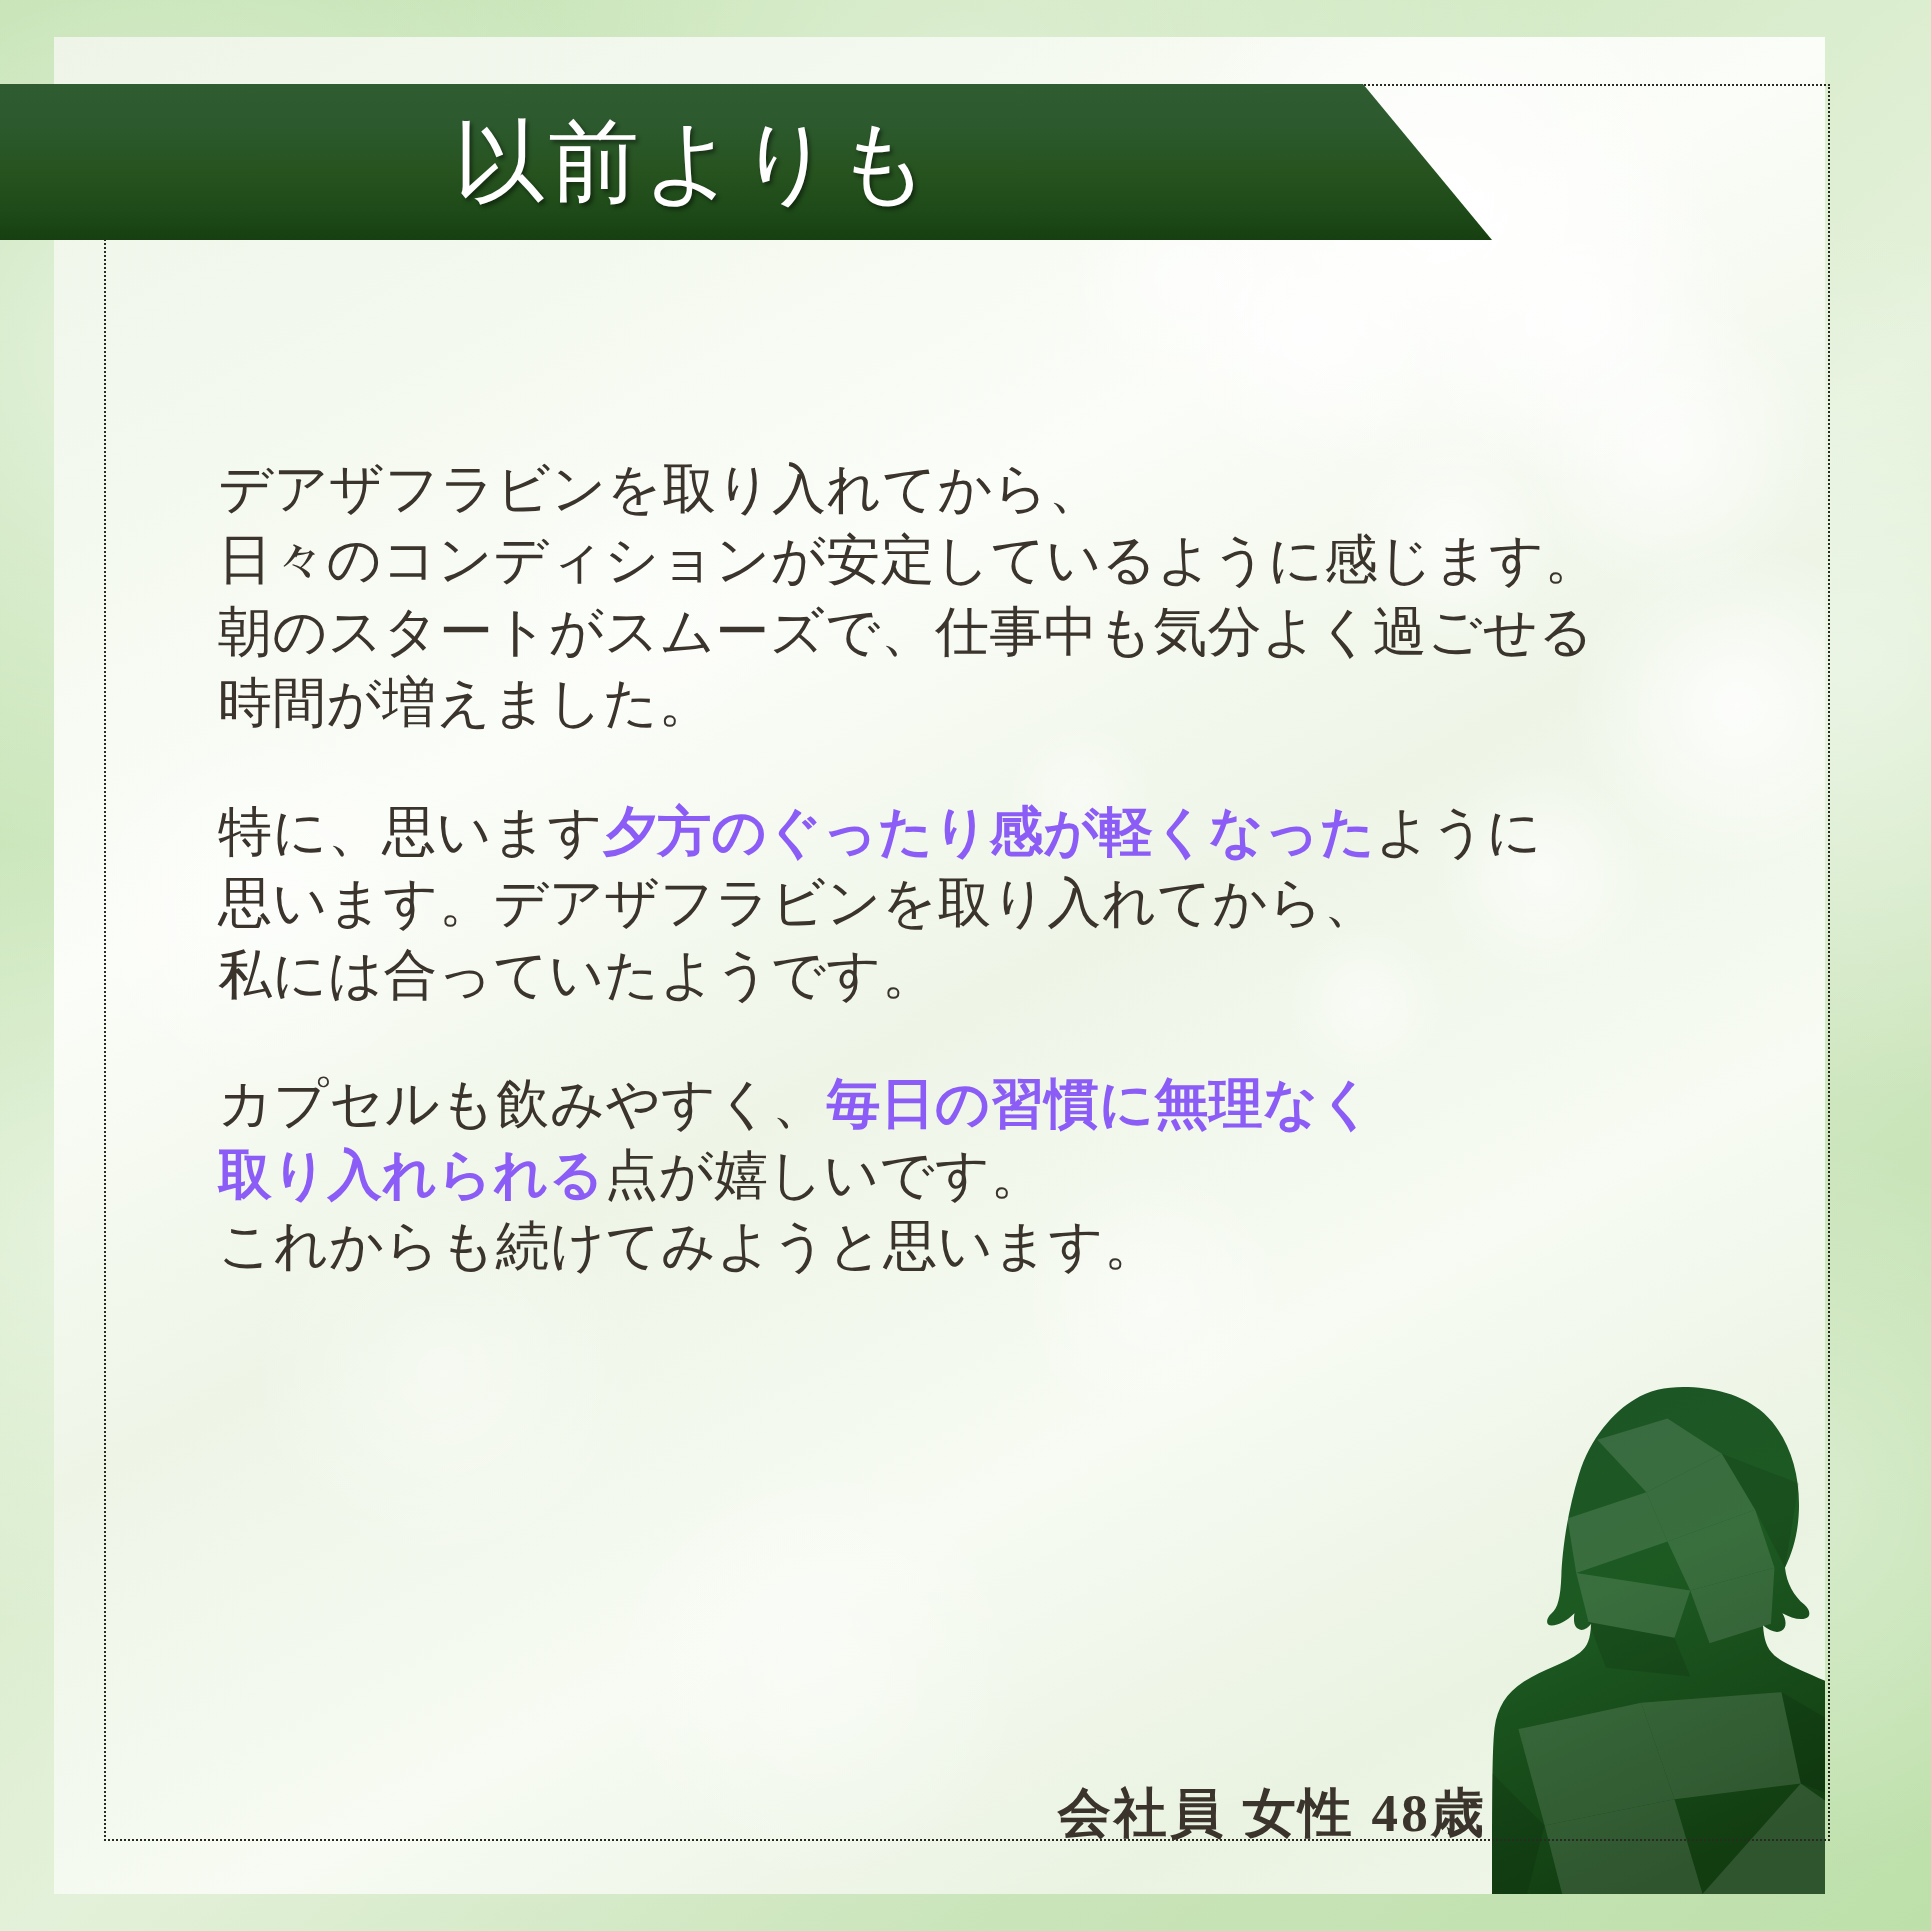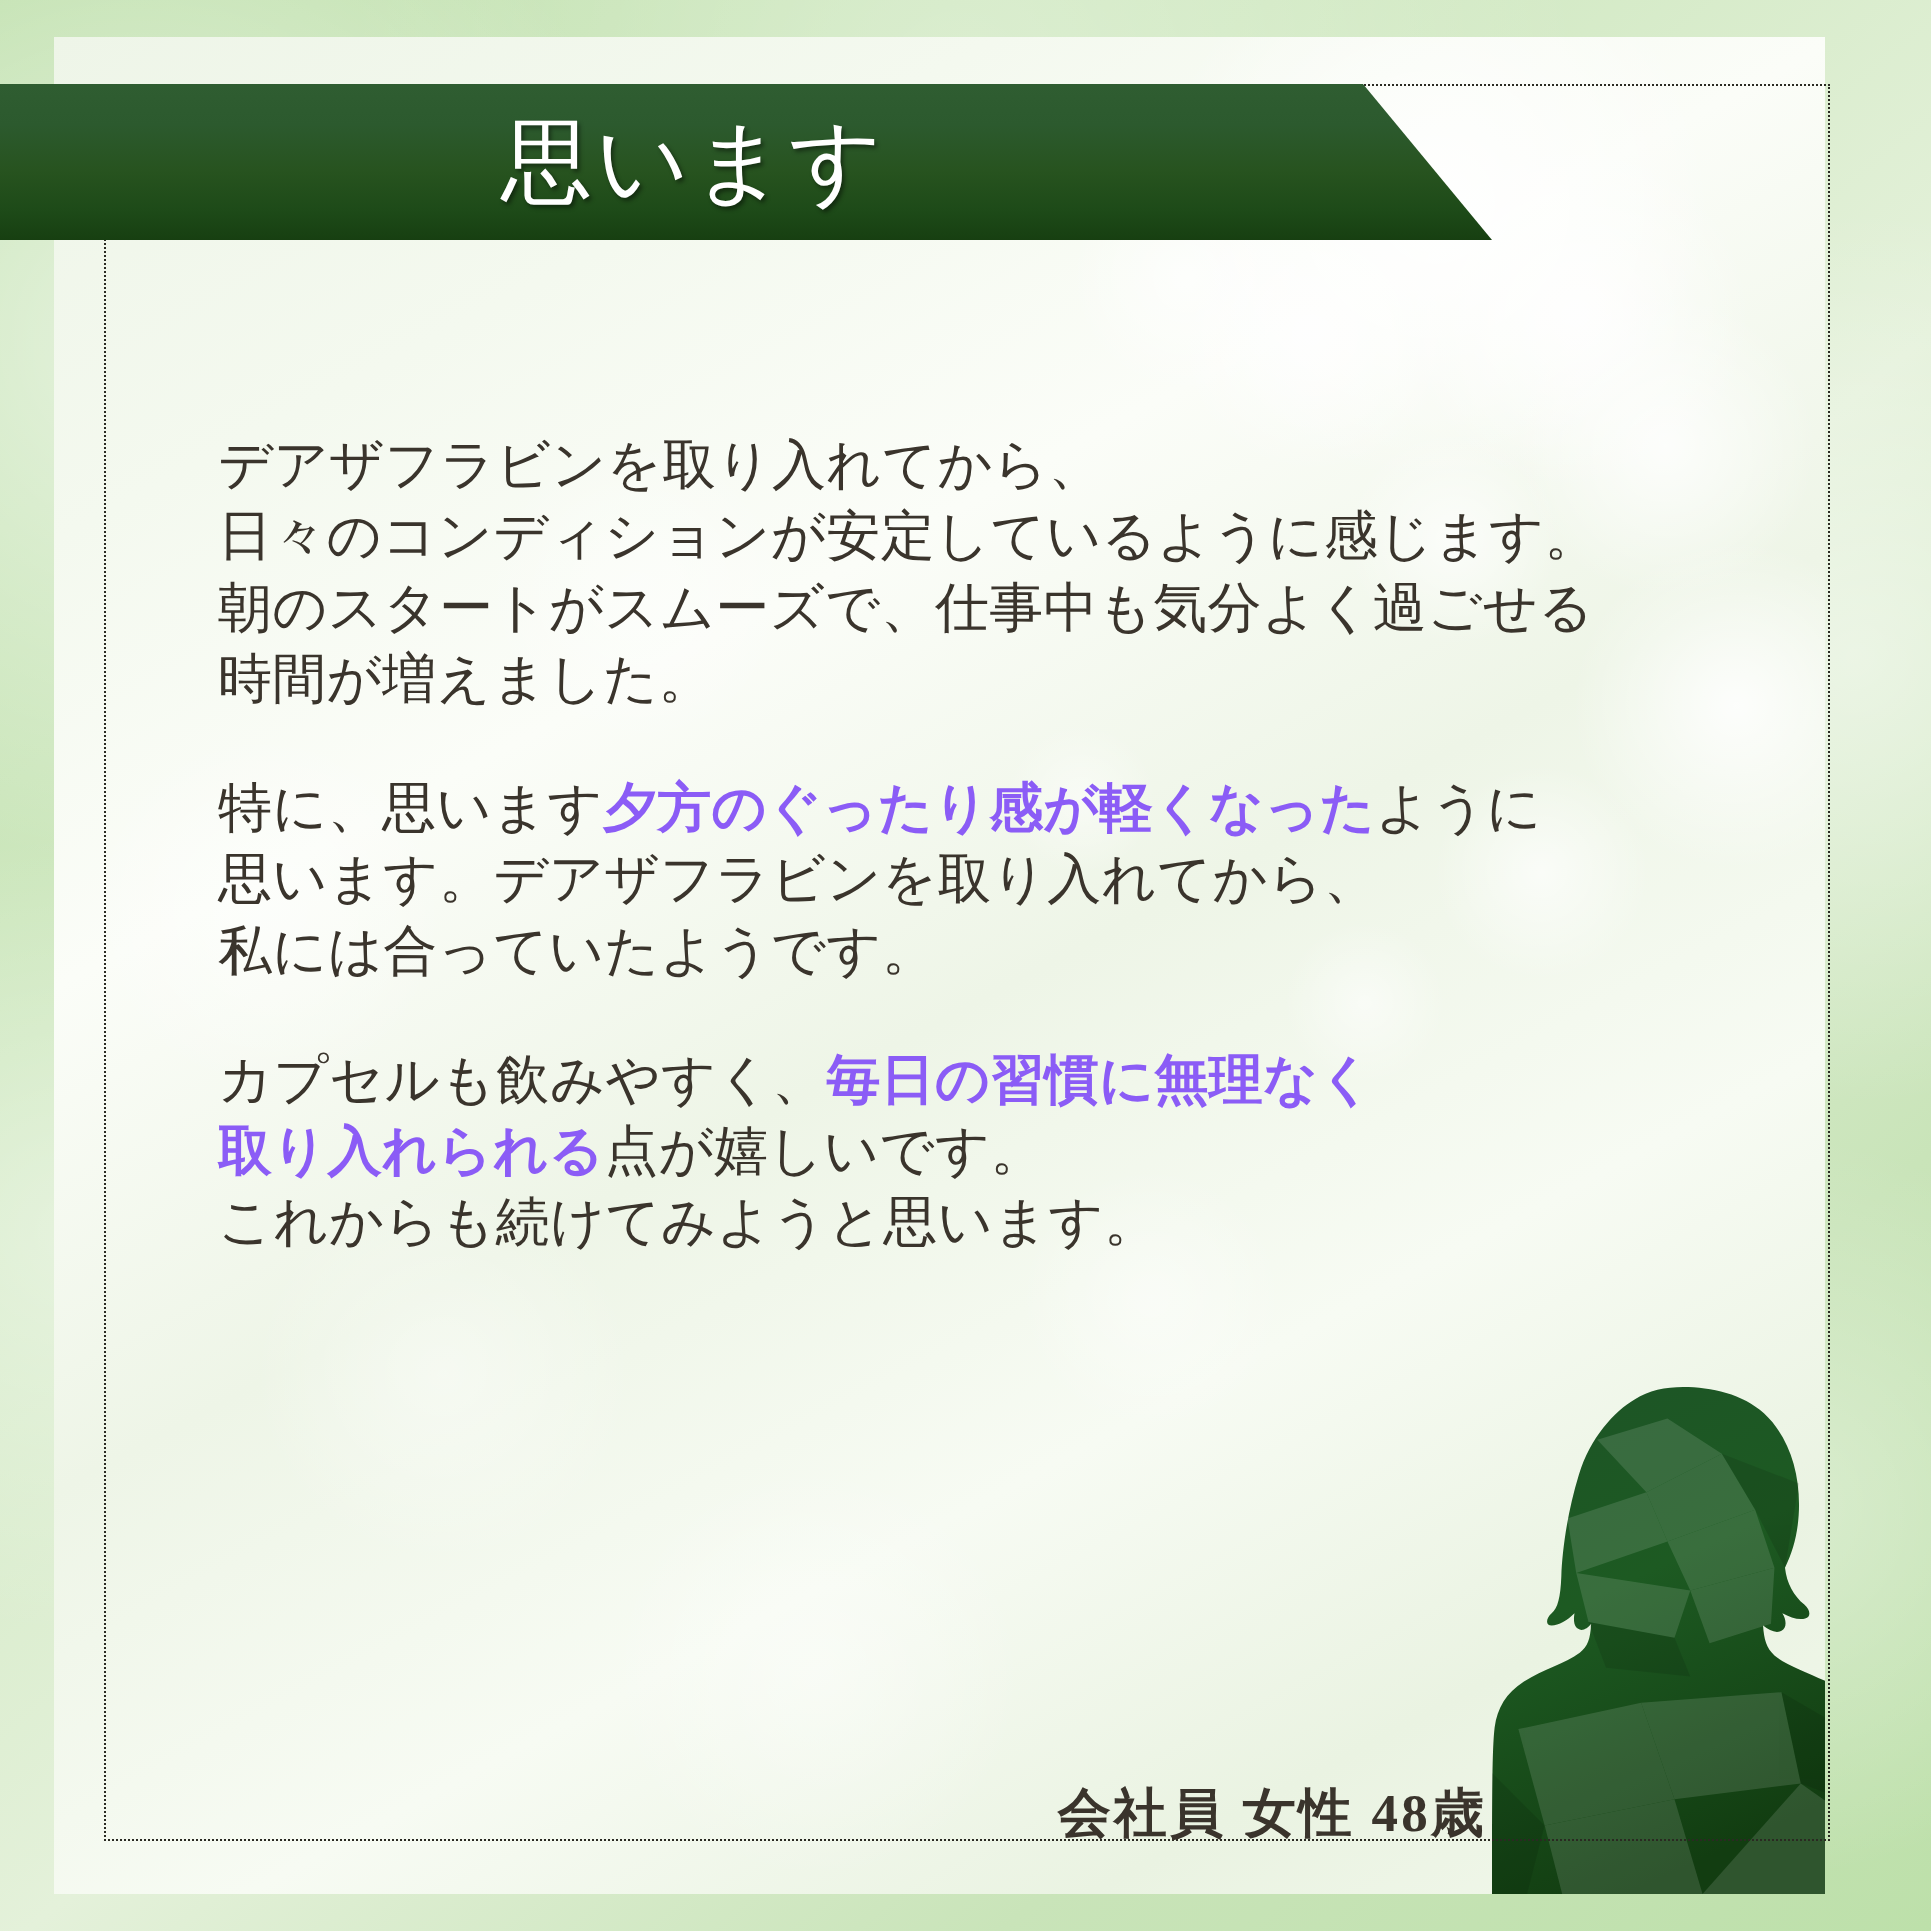--- a/index.html
+++ b/index.html
@@ -91,21 +91,21 @@
     letter-spacing: 0.04em;
     padding-right: 105px;
     text-shadow: 2.6px 2.6px 4.4px rgba(0,0,0,0.45);
     font-family: "Liberation Serif", "DejaVu Serif", serif;
   }
 
   
   .body-copy {
     position: absolute;
     left: 218px;
-    top: 430px;
+    top: 454px;
     width: 1492px;
     z-index: 5;
     color: #3a342c;
     font-size: 54px;
     line-height: 1.32;
     letter-spacing: 0.005em;
     font-family: "Liberation Serif", "DejaVu Serif", serif;
   }
   .para { margin: 0 0 58px 0; }
   .para:last-child { margin-bottom: 0; }
@@ -191,21 +191,21 @@
           <polygon points="0,440 60,500 40,578 0,578"></polygon>
         </g>
       </svg>
     </div>
 
   </div>
 
   <div class="dotted-border"></div>
 
   <div class="banner">
-    <span class="banner-title">思います</span>
+    <span class="banner-title">以前よりも</span>
   </div>
 
   <div class="body-copy">
       <p class="para">
         <span class="line"><span>デアザフラビンを取り入れてから、</span></span>
         <span class="line"><span>日々のコンディションが安定しているように感じます。</span></span>
         <span class="line"><span>朝のスタートがスムーズで、仕事中も気分よく過ごせる</span></span>
         <span class="line"><span>時間が増えました。</span></span>
       </p>
       <p class="para">

